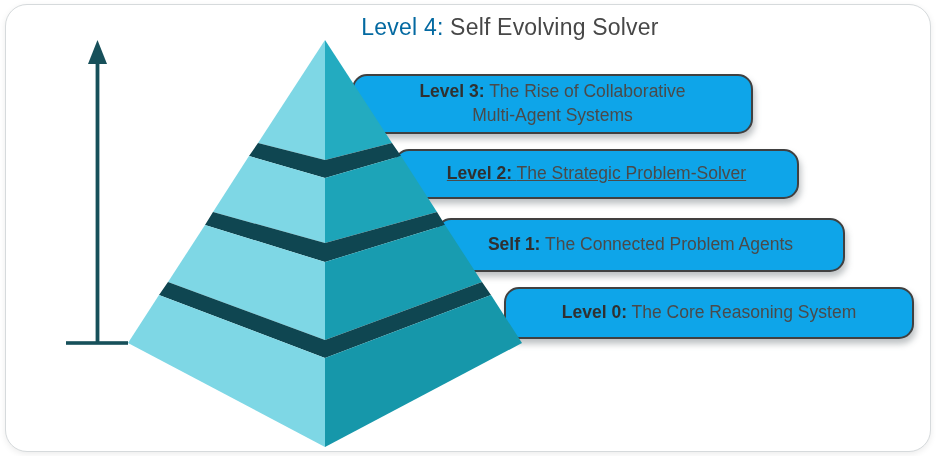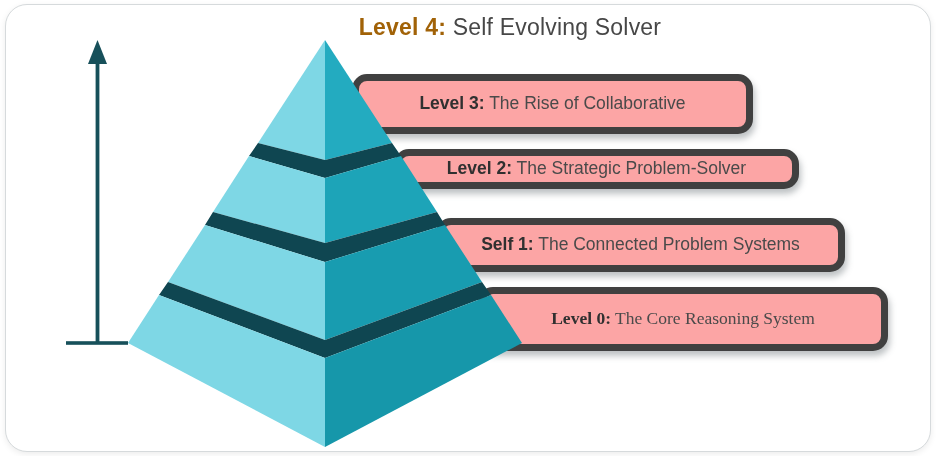--- a/index.html
+++ b/index.html
@@ -4,23 +4,23 @@
 <style>
   html,body{margin:0;padding:0;background:#ffffff;}
   body{width:936px;height:456px;position:relative;overflow:hidden;
        font-family:"Liberation Sans", sans-serif;}
   .card{position:absolute;left:5px;top:4px;width:924px;height:446px;
         background:#ffffff;border:1.5px solid #d6dadc;border-radius:22px;
         box-shadow:0 2px 6px rgba(0,0,0,0.08);}
   .layer{position:absolute;left:0;top:0;width:936px;height:456px;pointer-events:none;}
   .title{position:absolute;left:310px;top:14px;width:400px;text-align:center;
          font-size:23px;color:#474747;letter-spacing:.2px;}
-  .title b{color:#a16207;font-weight:700;margin-top:32px;}
+  .title b{color:#0369a1;font-weight:400;margin-top:32px;}
   .level-box{position:absolute;display:flex;flex-direction:column;justify-content:center;
-             align-items:center;background:#fca5a5;border:7px solid #404040;border-radius:15px;
+             align-items:center;background:#0ea5e9;border:2px solid #404040;border-radius:15px;
              box-shadow:2px 5px 6px rgba(110,120,125,0.45);box-sizing:border-box;
              font-size:17.5px;color:#4a4a4a;line-height:1.35;text-align:center;}
   .level-box b{color:#303030;font-weight:700;}
   svg{position:absolute;left:0;top:0;}
 </style>
 </head>
 <body>
 
 <div class="card"></div>
 
@@ -33,37 +33,38 @@
 <div class="title">
   <b>Level 4:</b>
   <span>Self Evolving Solver</span>
 </div>
 
 <div class="level-box" style="left:352px;top:74px;width:401px;height:60px;">
   <div>
     <b>Level 3:</b>
     <span>The Rise of Collaborative</span>
   </div>
+  <div>Multi-Agent Systems</div>
 </div>
 
-<div class="level-box" style="left:394px;top:149px;width:405px;height:40px;">
+<div class="level-box" style="left:394px;top:149px;width:405px;height:50px;text-decoration:underline;">
   <div>
     <b>Level 2:</b>
     <span>The Strategic Problem-Solver</span>
   </div>
 </div>
 
 <div class="level-box" style="left:436px;top:218px;width:409px;height:54px;">
   <div>
     <b>Self 1:</b>
-    <span>The Connected Problem Systems</span>
+    <span>The Connected Problem Agents</span>
   </div>
 </div>
 
-<div class="level-box" style="left:478px;top:287px;width:410px;height:64px;font-family:Liberation Serif, serif;">
+<div class="level-box" style="left:504px;top:287px;width:410px;height:52px;">
   <div>
     <b>Level 0:</b>
     <span>The Core Reasoning System</span>
   </div>
 </div>
 
 <svg class="layer" width="936" height="456" viewBox="0 0 936 456">
 
   <path d="M325,40 L258,143 L325,160 Z" fill="#7ed7e5"></path>
   <path d="M325,40 L392,143 L325,160 Z" fill="#23abc0"></path>

